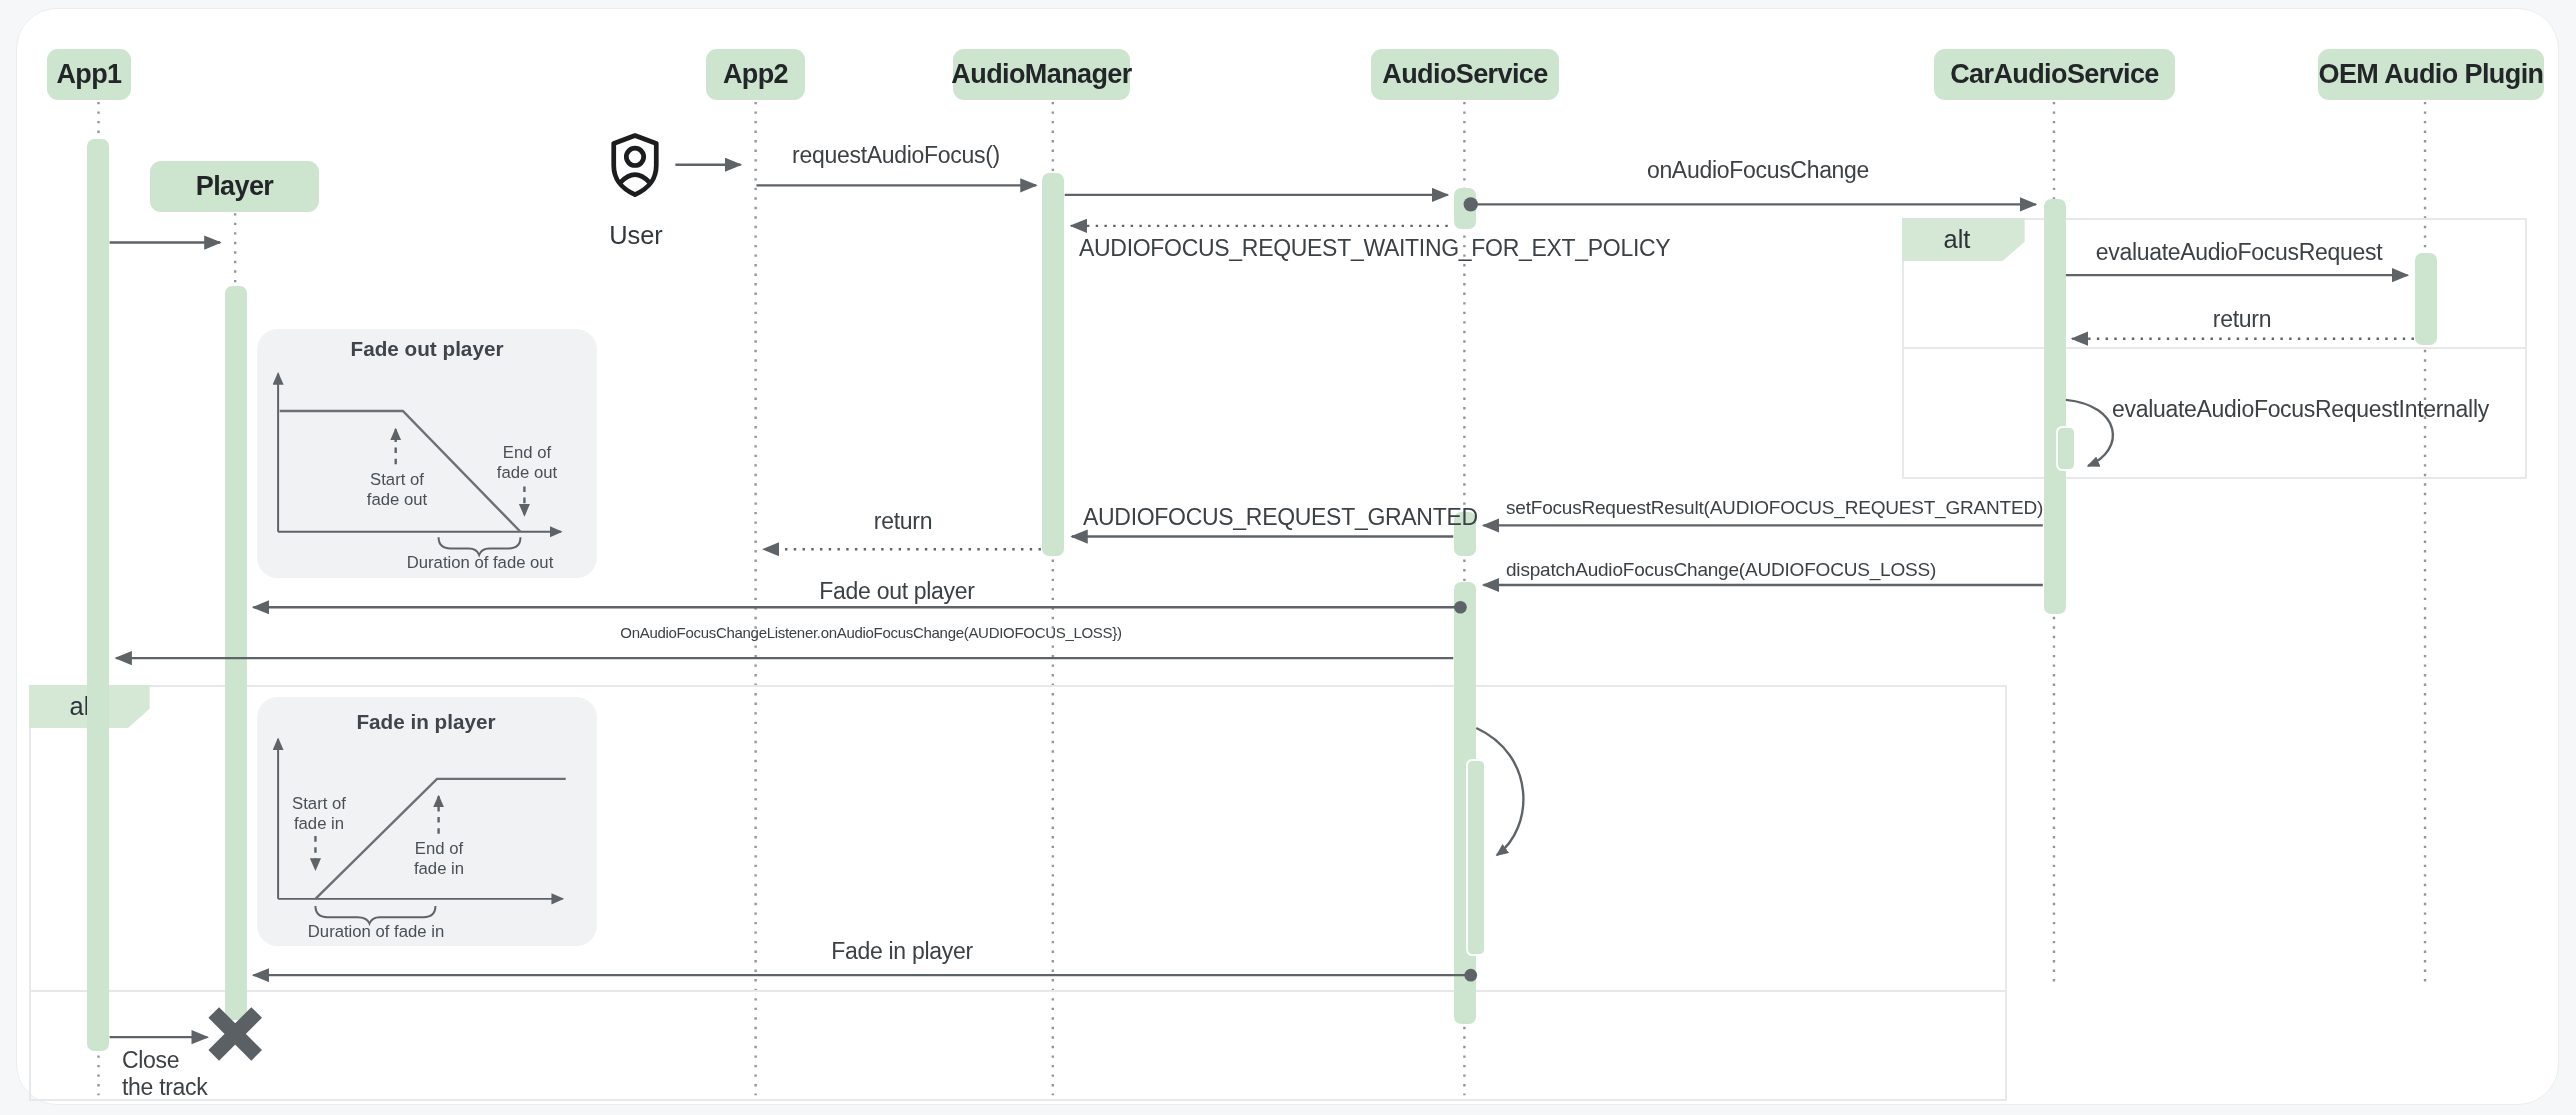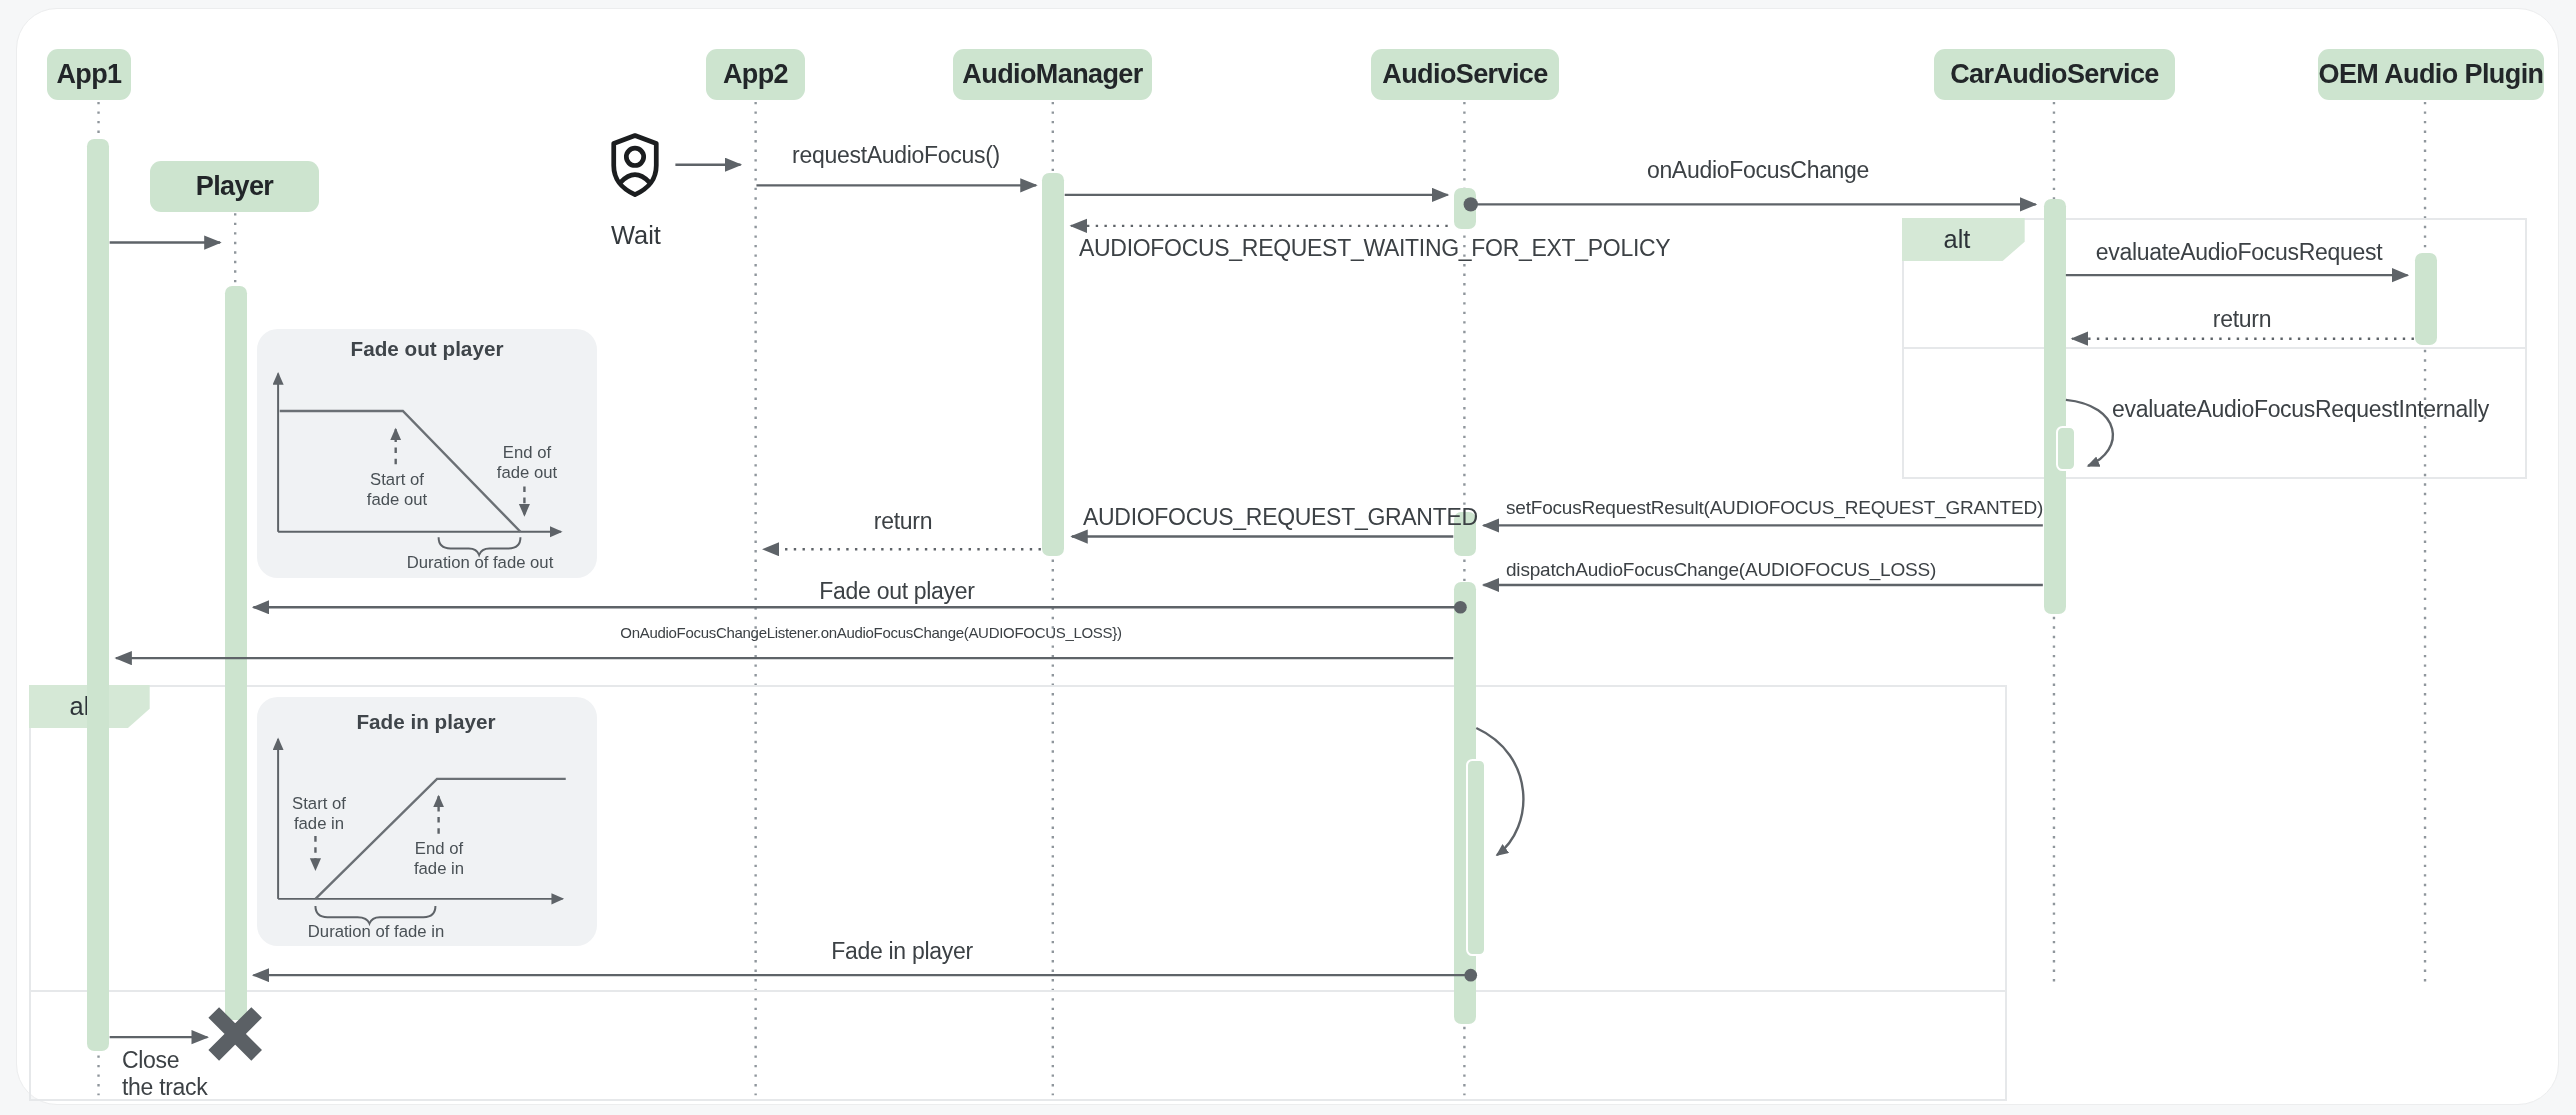--- a/index.html
+++ b/index.html
@@ -76,21 +76,21 @@
   <div class="bar" style="left:2044px;top:199px;height:415px;"></div>
   <div class="bar nested" style="left:2056px;top:426px;height:41px;"></div>
   <div class="bar" style="left:2415px;top:253px;height:92px;"></div>
 
   <div class="actor" style="left:47px;top:49px;width:84px;">
       <span>App1</span>
     </div>
   <div class="actor" style="left:706px;top:49px;width:99px;">
       <span>App2</span>
     </div>
-  <div class="actor" style="left:953px;top:49px;width:199px;">
+  <div class="actor" style="left:953px;top:49px;width:177px;">
       <span>AudioManager</span>
     </div>
   <div class="actor" style="left:1371px;top:49px;width:188px;">
       <span>AudioService</span>
     </div>
   <div class="actor" style="left:1934px;top:49px;width:241px;">
       <span>CarAudioService</span>
     </div>
   <div class="actor" style="left:2318px;top:49px;width:226px;">
       <span>OEM Audio Plugin</span>
@@ -173,21 +173,21 @@
   <div class="label" style="left:2112px;top:396px;">evaluateAudioFocusRequestInternally</div>
   <div class="label sm" style="left:1506px;top:497px;">setFocusRequestResult(AUDIOFOCUS_REQUEST_GRANTED)</div>
   <div class="label" style="left:1083px;top:504px;">AUDIOFOCUS_REQUEST_GRANTED</div>
   <div class="label c" style="left:903px;top:508px;">return</div>
   <div class="label sm" style="left:1506px;top:559px;">dispatchAudioFocusChange(AUDIOFOCUS_LOSS)</div>
   <div class="label c" style="left:897px;top:578px;">Fade out player</div>
   <div class="label md c" style="left:871px;top:624px;">OnAudioFocusChangeListener.onAudioFocusChange(AUDIOFOCUS_LOSS})</div>
   <div class="label c" style="left:902px;top:938px;">Fade in player</div>
   <div class="label pre" style="left:122px;top:1047px;">Close
 the track</div>
-  <div class="userlabel" style="left:636px;top:221px;">Wait</div>
+  <div class="userlabel" style="left:636px;top:221px;">User</div>
 
   <div class="ctitle" style="left:427px;top:337px;">Fade out player</div>
   <div class="clabel c" style="left:397px;top:470px;">Start of
 fade out</div>
   <div class="clabel c" style="left:527px;top:443px;">End of
 fade out</div>
   <div class="clabel c" style="left:480px;top:553px;">Duration of fade out</div>
 
   <div class="ctitle" style="left:426px;top:710px;">Fade in player</div>
   <div class="clabel c" style="left:319px;top:794px;">Start of

